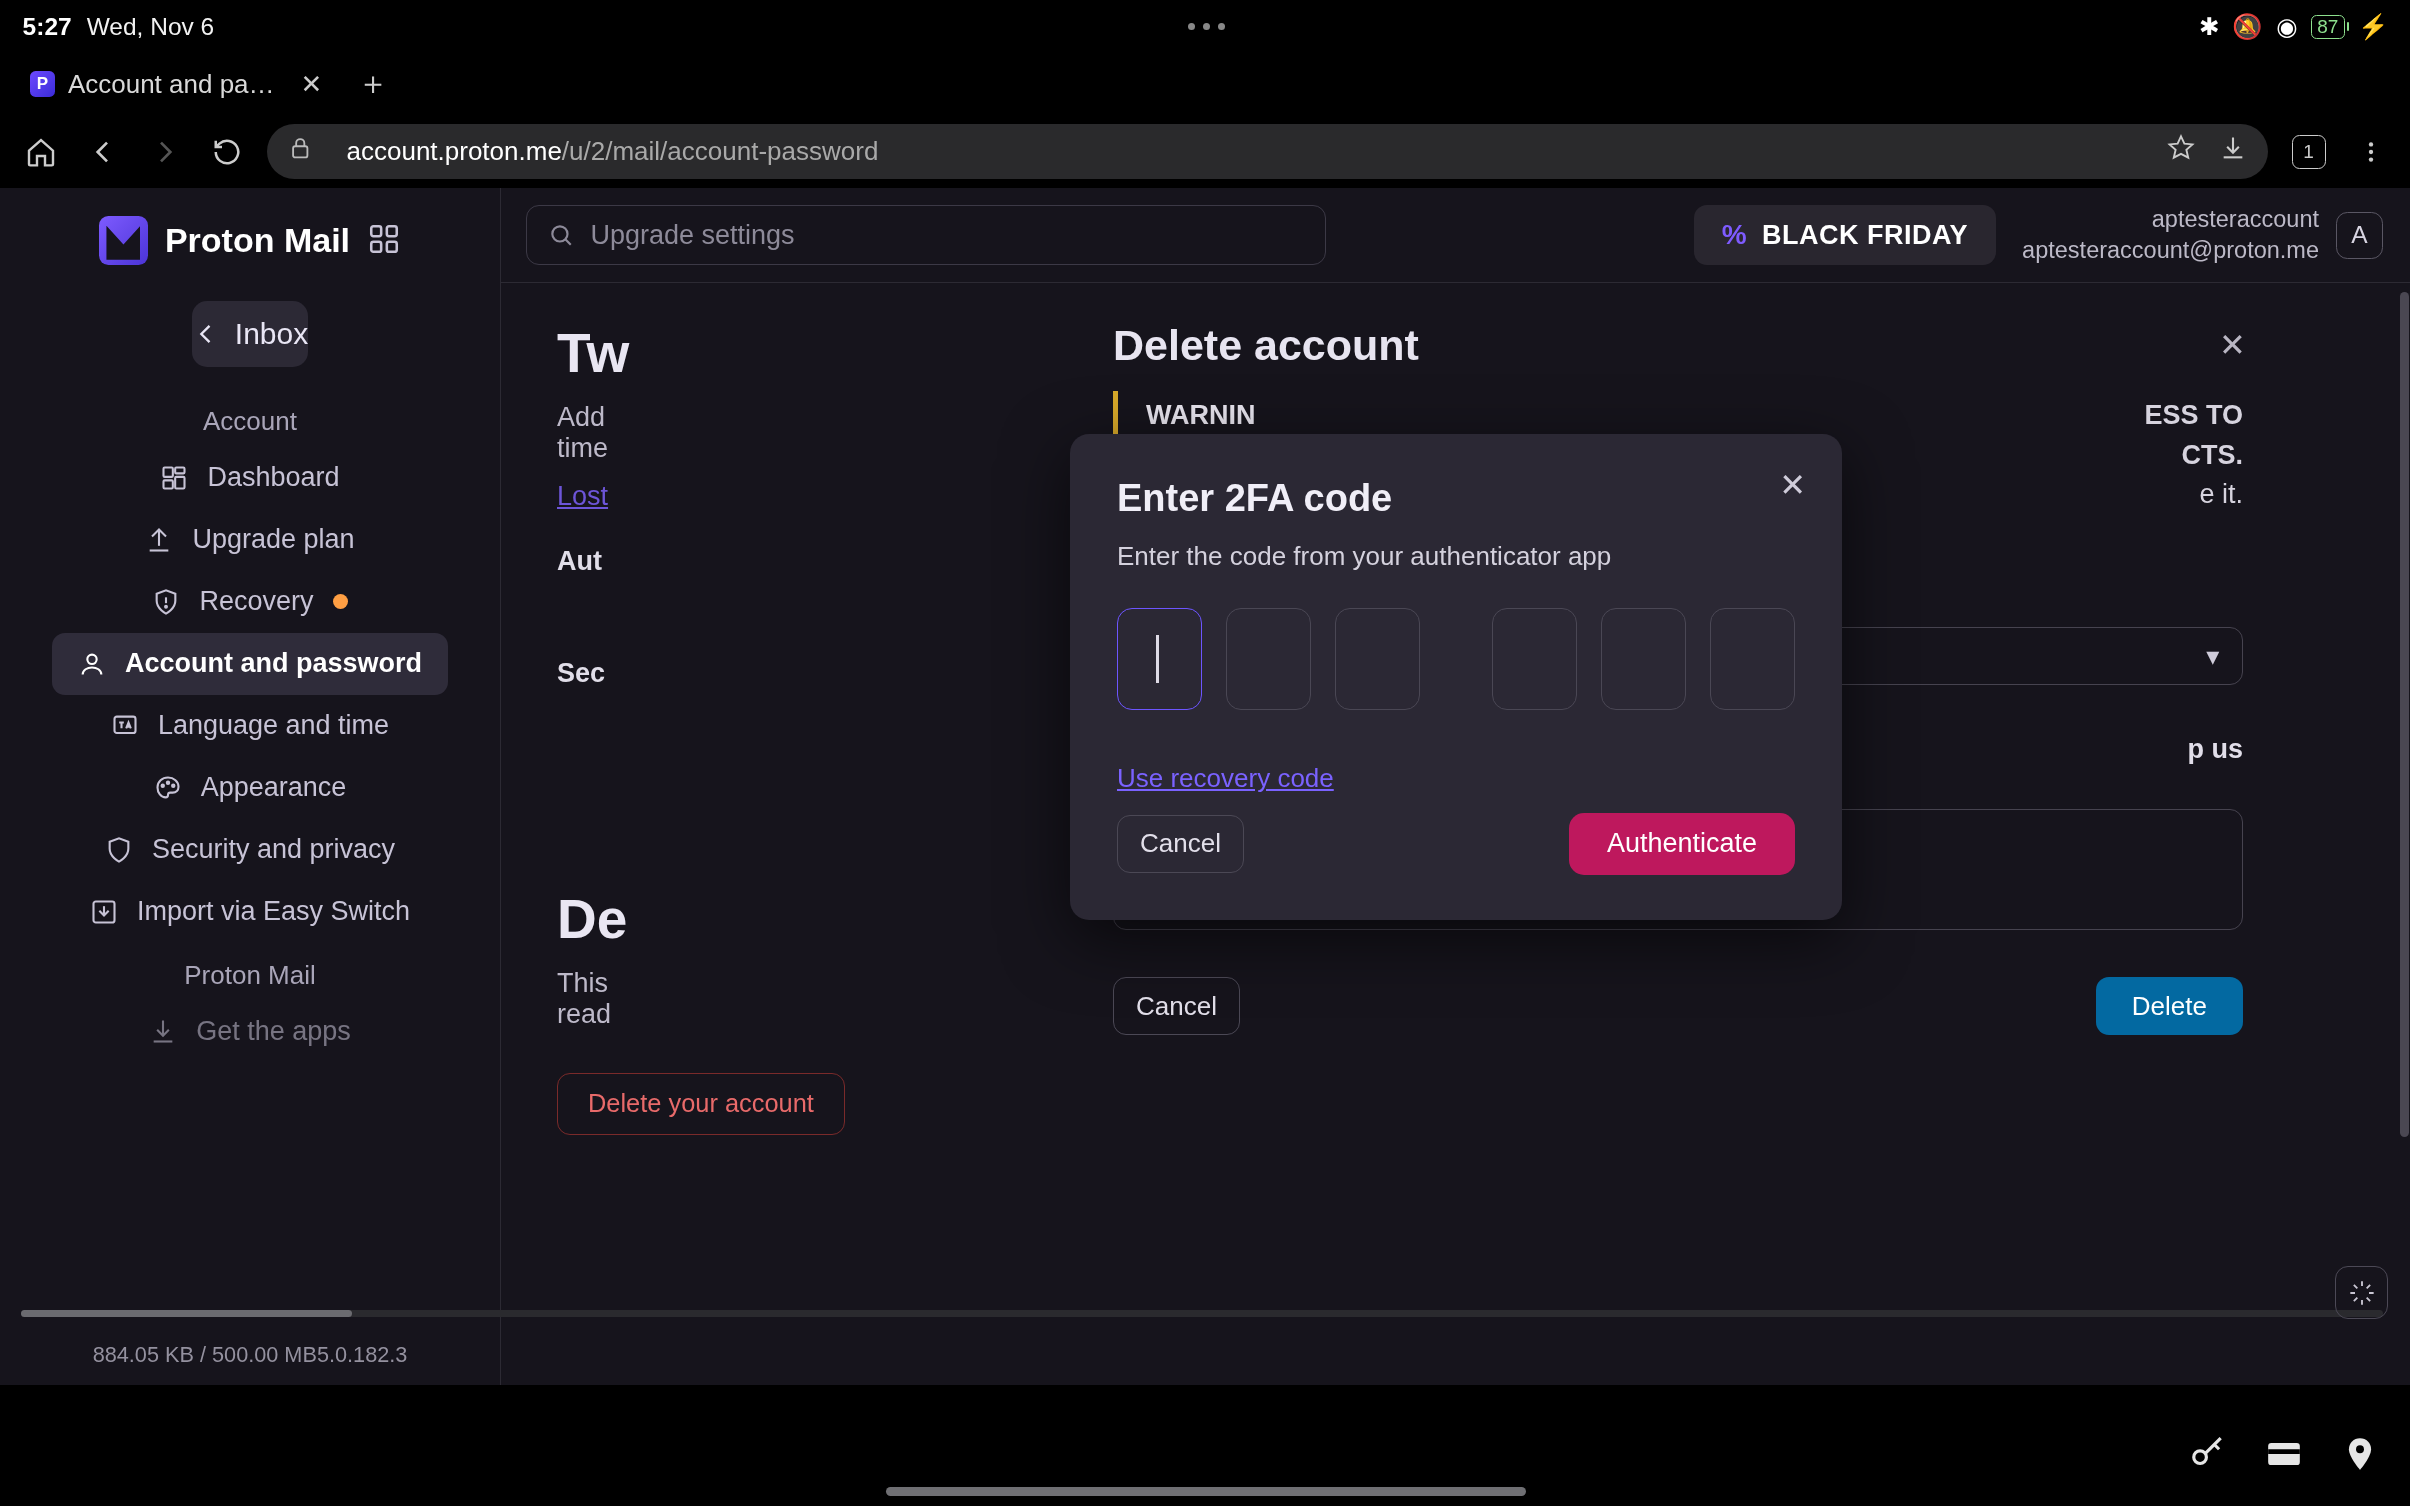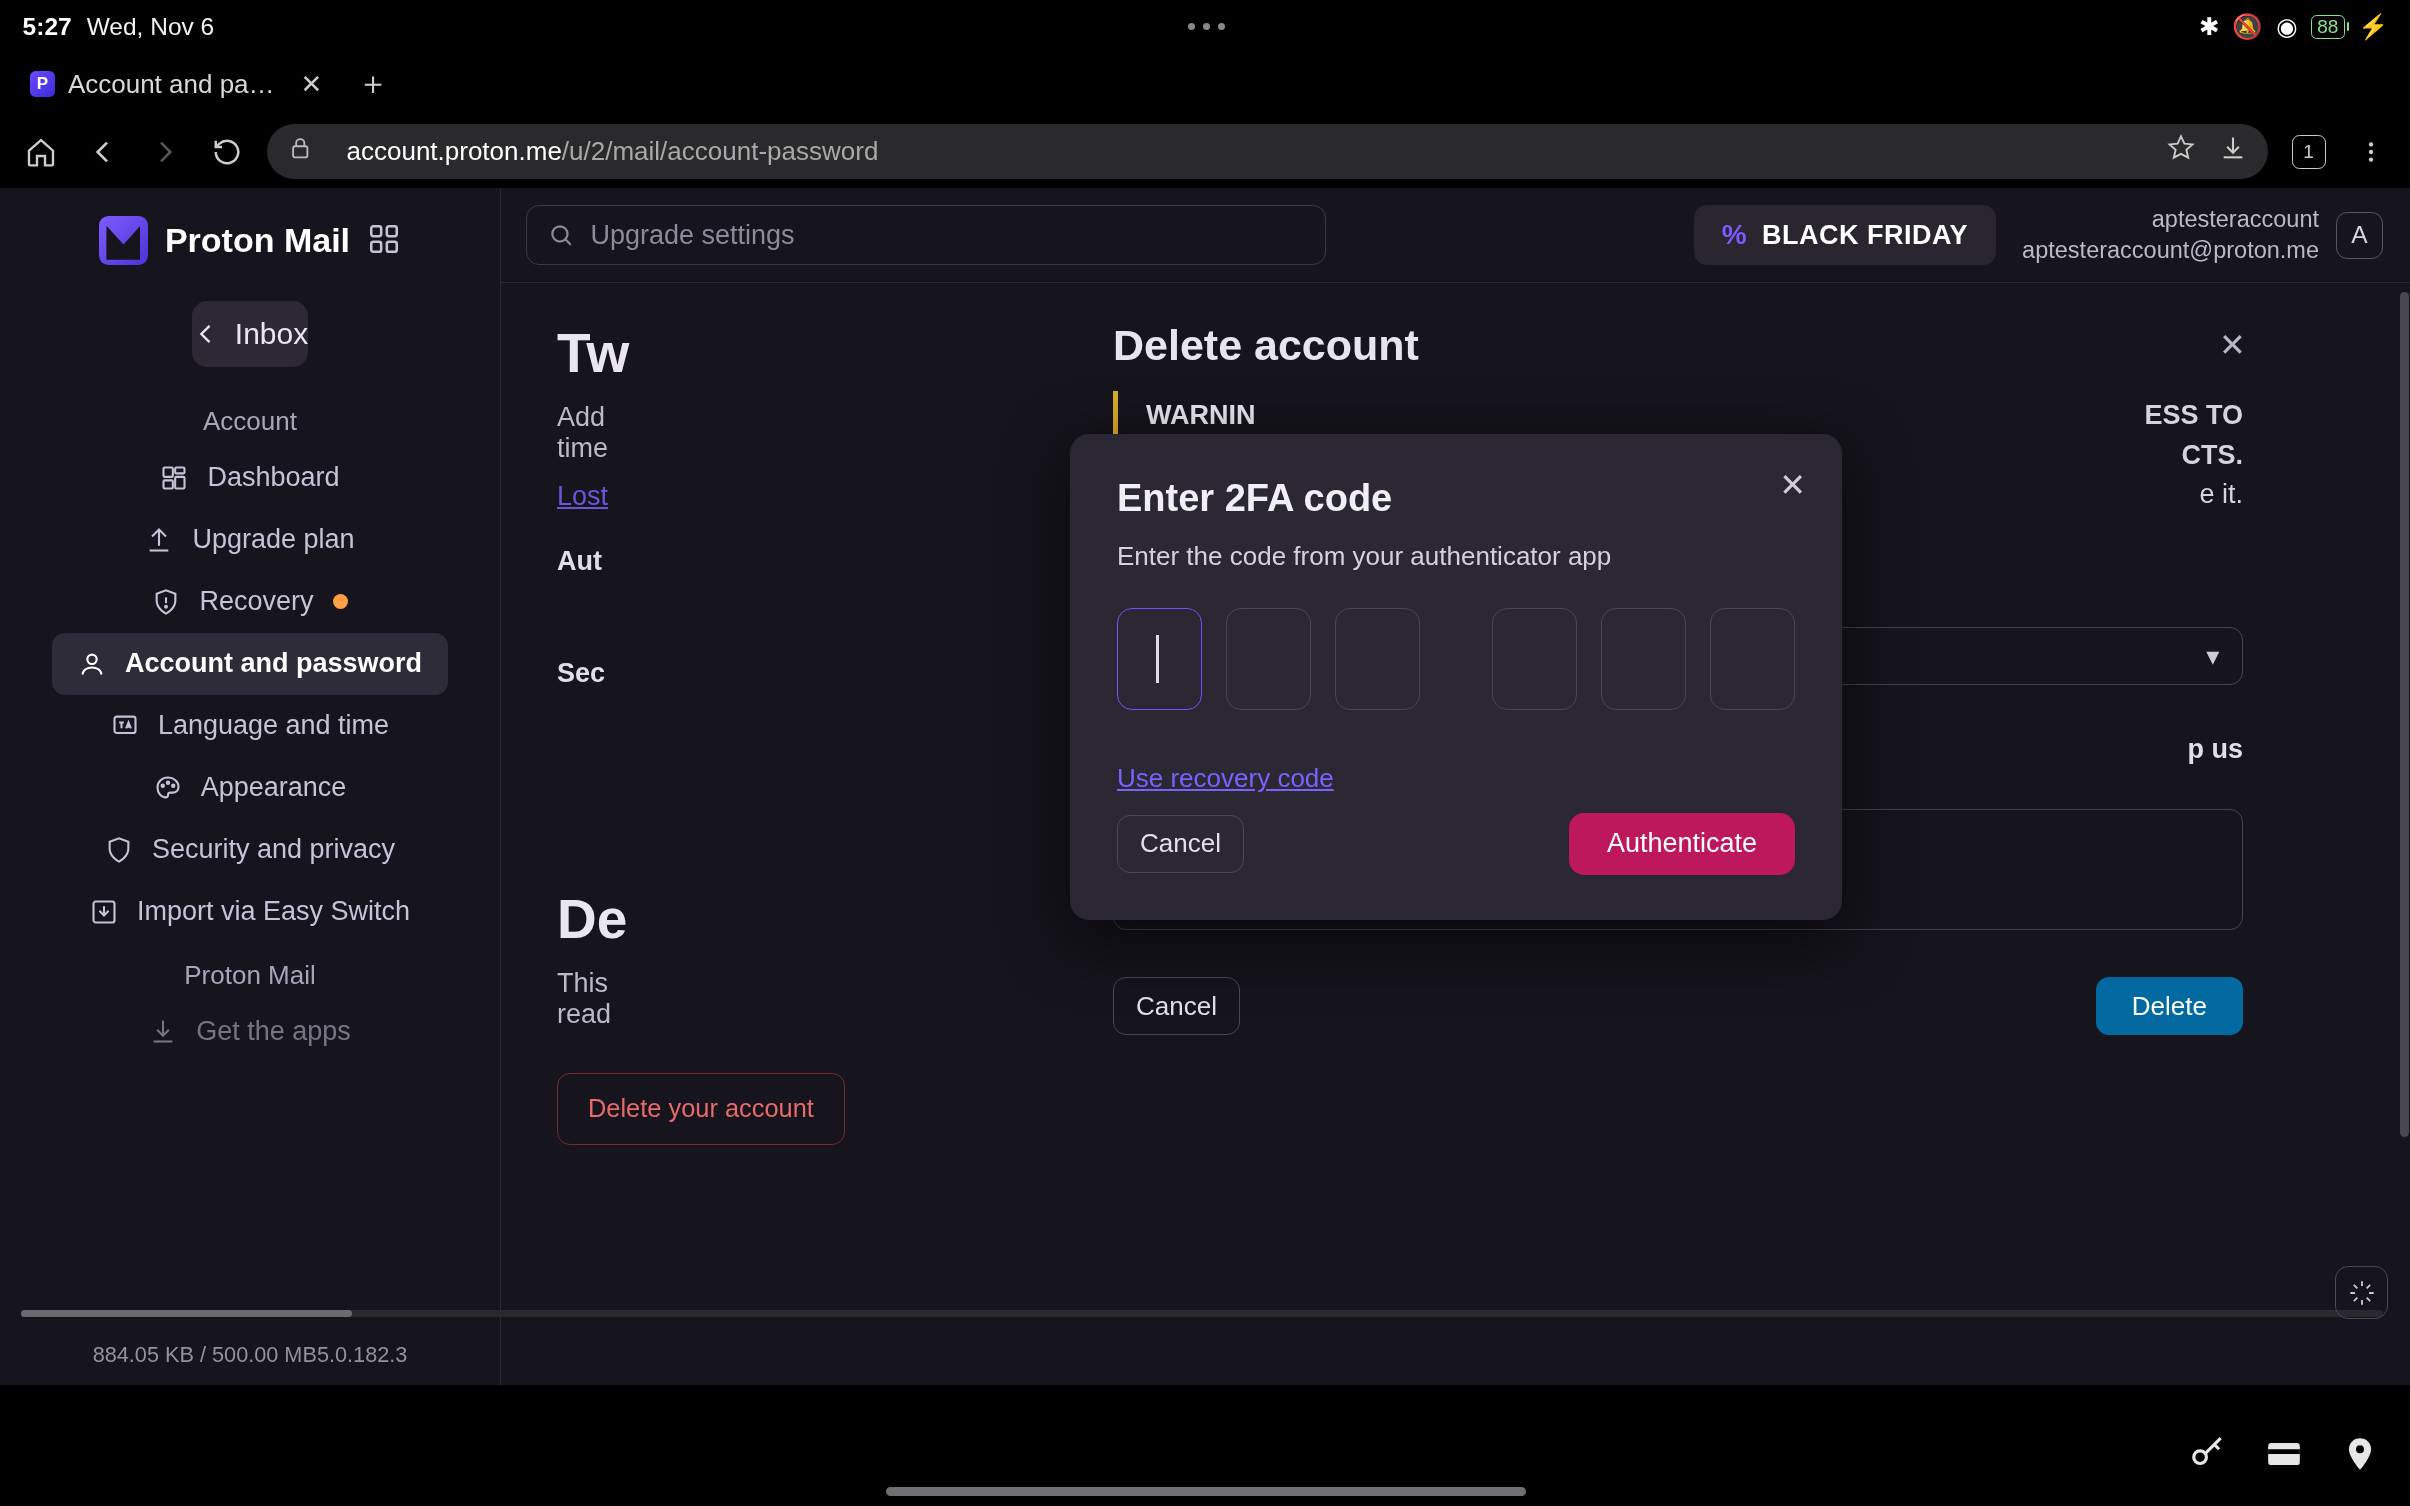--- a/index.html
+++ b/index.html
@@ -68,21 +68,21 @@
   .user-block{display:flex;align-items:center;gap:17px;}
   .user-text{text-align:right;color:#bcb9c7;font-size:23.5px;line-height:1.3;}
   .avatar{width:47px;height:47px;border:1.4px solid #5a5764;border-radius:11.3px;display:flex;align-items:center;justify-content:center;font-size:24.5px;color:#d8d5e2;}
   .main-divider{height:0.9px;background:#2c2a33;margin-left:0;}
 
   .content{flex:1;position:relative;padding:38px 56px;overflow:hidden;}
   .page-title{font-size:55px;font-weight:700;color:#e9e6f2;margin:0 0 17px 0;}
   .subtext{font-size:27px;color:#bdb9c9;margin-bottom:17px;}
   .linkish{color:#6d55d8;text-decoration:underline;font-size:27px;}
   .section-row{margin-top:56px;}
-  .delete-btn{margin-top:26px;border:1.4px solid #7a2a2a;color:#e86a6a;border-radius:13px;height:72px;padding:8px 30px;font-size:25.4px;display:inline-flex;align-items:center;}
+  .delete-btn{margin-top:26px;border:1.4px solid #7a2a2a;color:#e86a6a;border-radius:13px;height:62px;padding:8px 30px;font-size:25.4px;display:inline-flex;align-items:center;}
   .content-scroll{position:absolute;top:9.4px;bottom:9.4px;right:1.9px;width:9.4px;background:transparent;}
   .content-scroll .thumb{position:absolute;top:0;height:78%;width:100%;background:#4a4752;border-radius:4.7px;}
 
   
   .modal-back{position:absolute;inset:0;background:rgba(0,0,0,0);}
   .delete-modal{position:absolute;left:612px;top:38px;width:1130px;background:transparent;color:#d3d0dc;}
   .delete-modal h2{font-size:43px;font-weight:700;color:#e7e4f0;margin-bottom:21px;}
   .delete-modal .close-x{position:absolute;right:-2.8px;top:5.6px;font-size:32px;color:#b9b6c3;}
   .warning{border-left:5.6px solid #d8a92a;padding:5.6px 0 5.6px 28px;margin:15px 0 24.5px 0;font-size:27px;line-height:1.45;color:#d6d3de;}
   .warning strong{color:#e8e5ef;font-weight:700;}
@@ -130,21 +130,21 @@
     </div>
     <div class="status-center">
       <span class="dot"></span>
         <span class="dot"></span>
         <span class="dot"></span>
     </div>
     <div class="status-right">
       <span>✱</span>
       <span>🔕</span>
       <span>◉</span>
-      <span class="batt"><span>88</span></span>
+      <span class="batt"><span>87</span></span>
       <span>⚡</span>
     </div>
   </div>
 
   <div class="tab-strip">
     <div class="tab">
       <span class="favicon">P</span>
       <span class="title">Account and passw</span>
       <span class="close">✕</span>
     </div>

